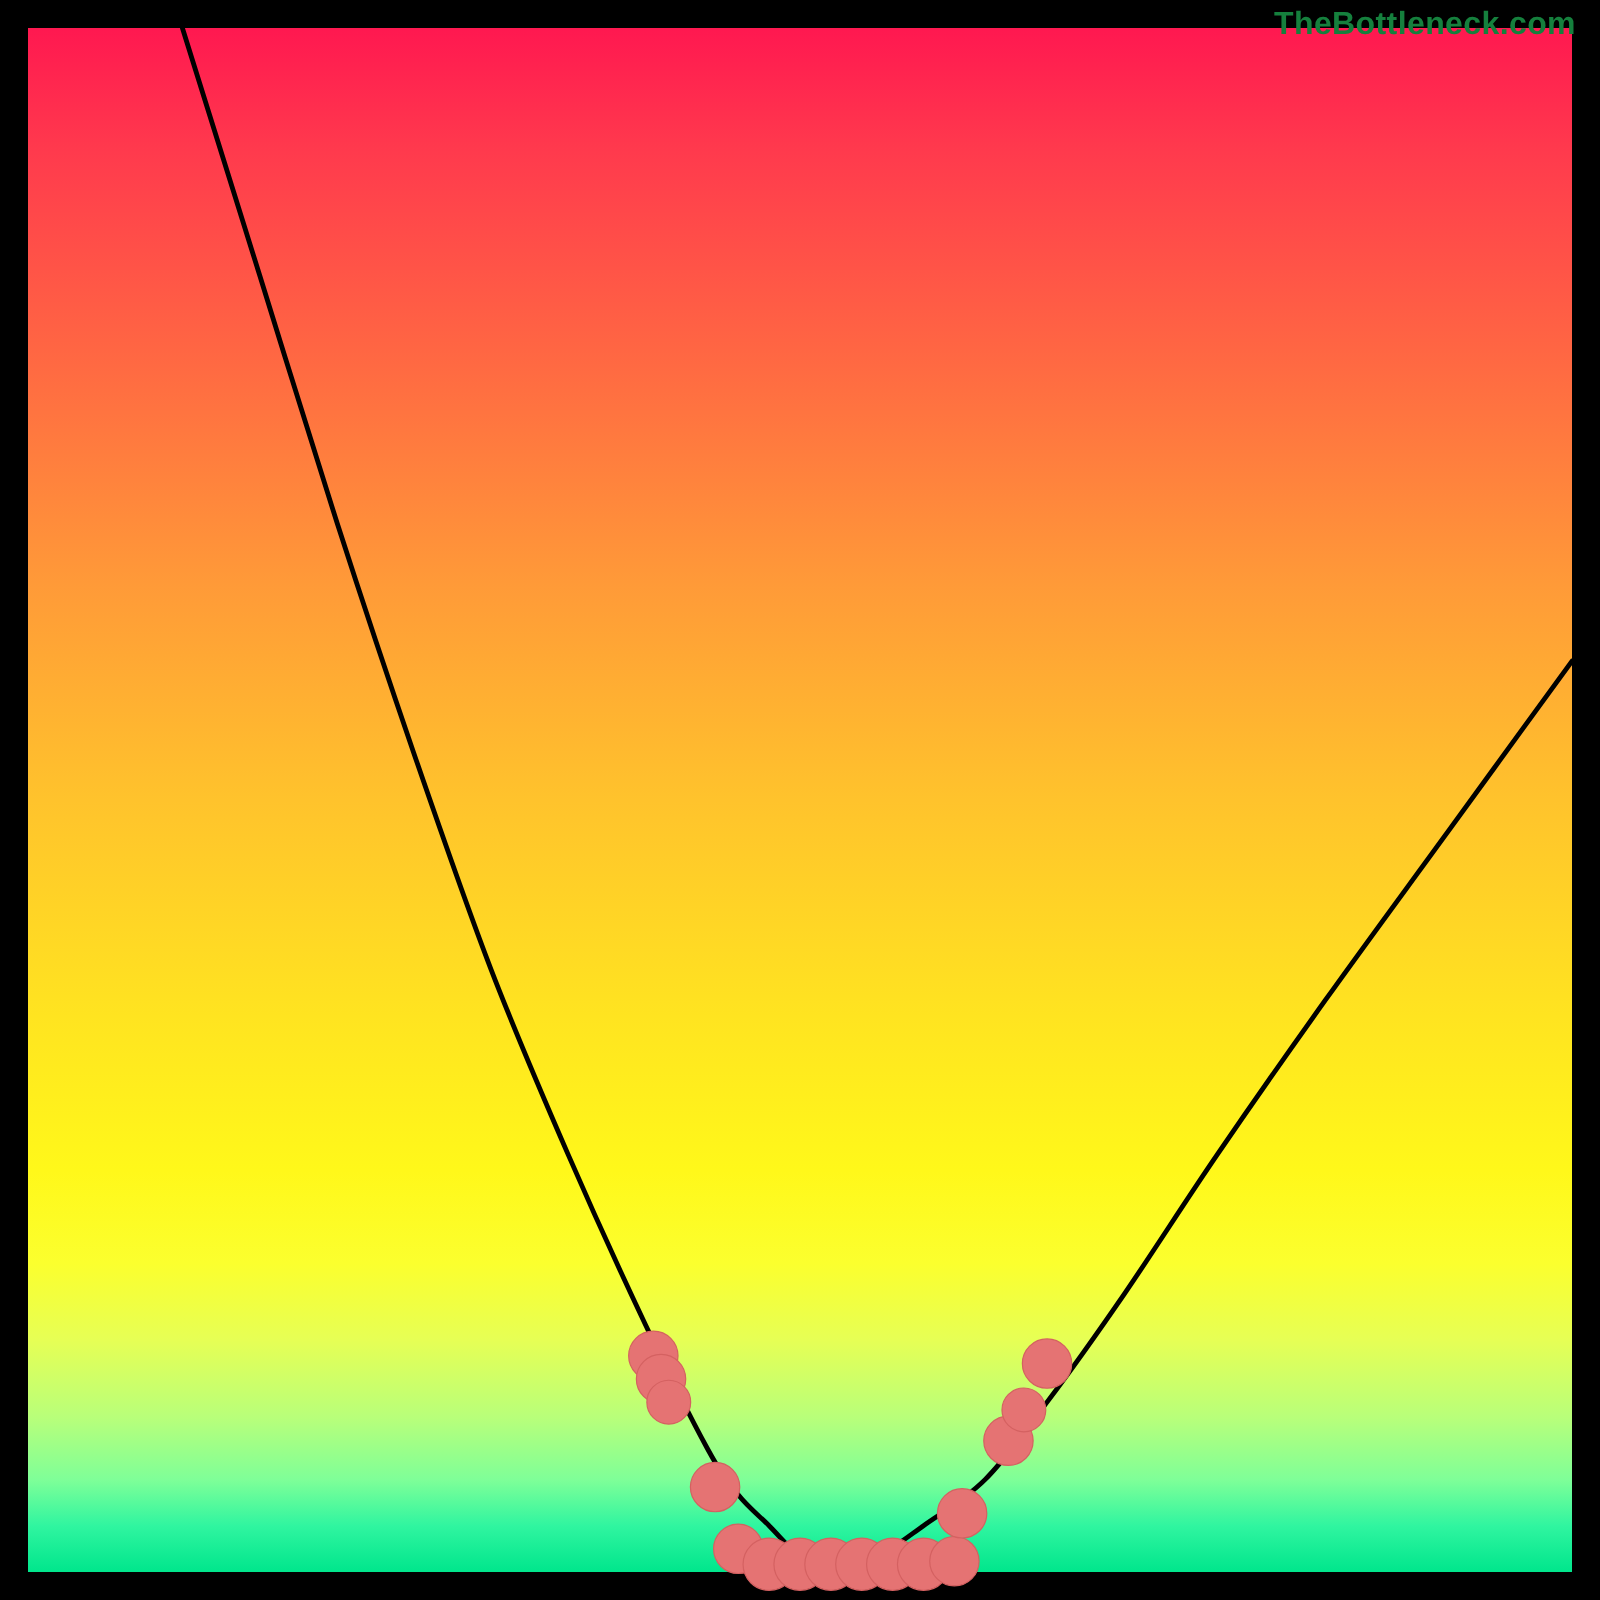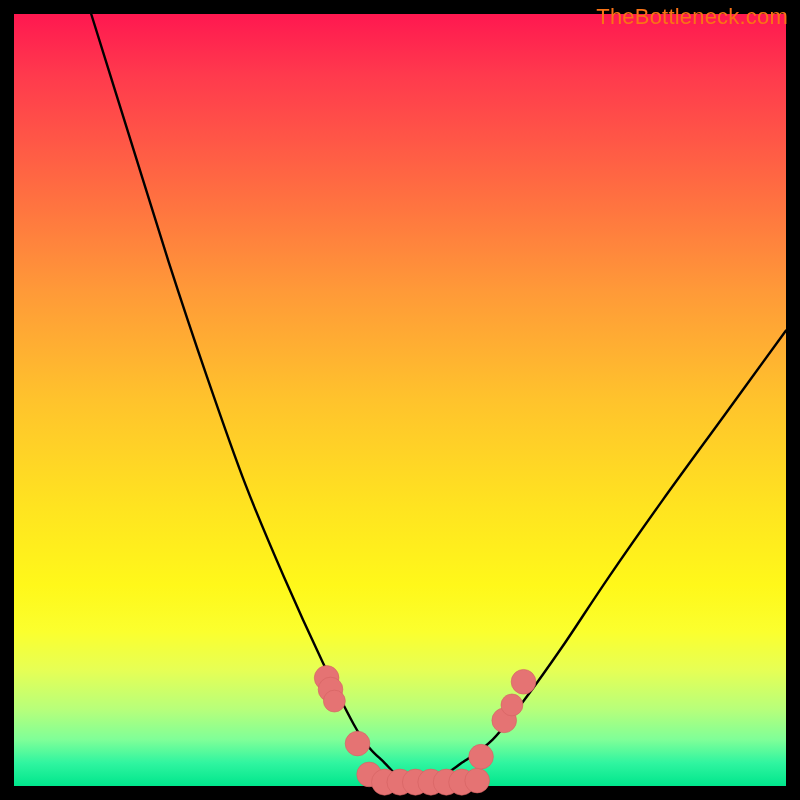--- a/index.html
+++ b/index.html
@@ -46,23 +46,23 @@
     left: 14px;
     top: 14px;
     width: 772px;
     height: 772px;
     overflow: visible;
   }
   .watermark {
     position: absolute;
     top: 4px;
     right: 12px;
-    color: #f97316;
-    font-size: 22px;
-    font-weight: 400;
+    color: #15803d;
+    font-size: 16px;
+    font-weight: 700;
     letter-spacing: 0.2px;
     user-select: none;
   }
 </style>
 </head>
 <body>
 
 <div class="frame"></div>
 <div class="plot-area"></div>
 

